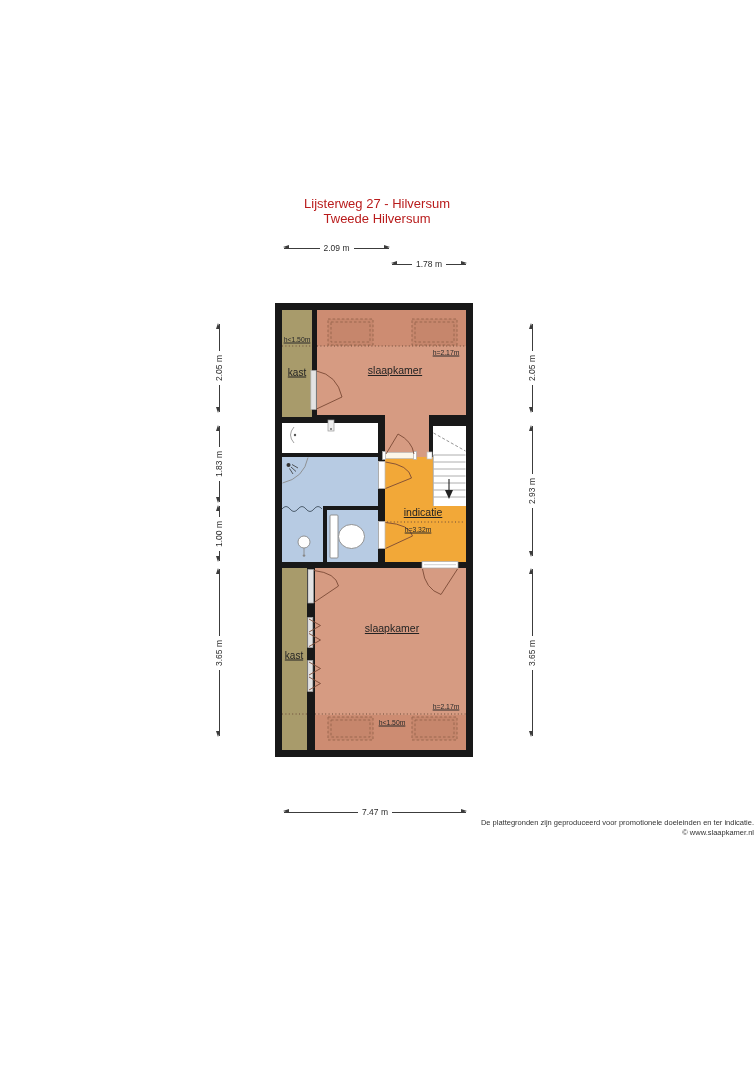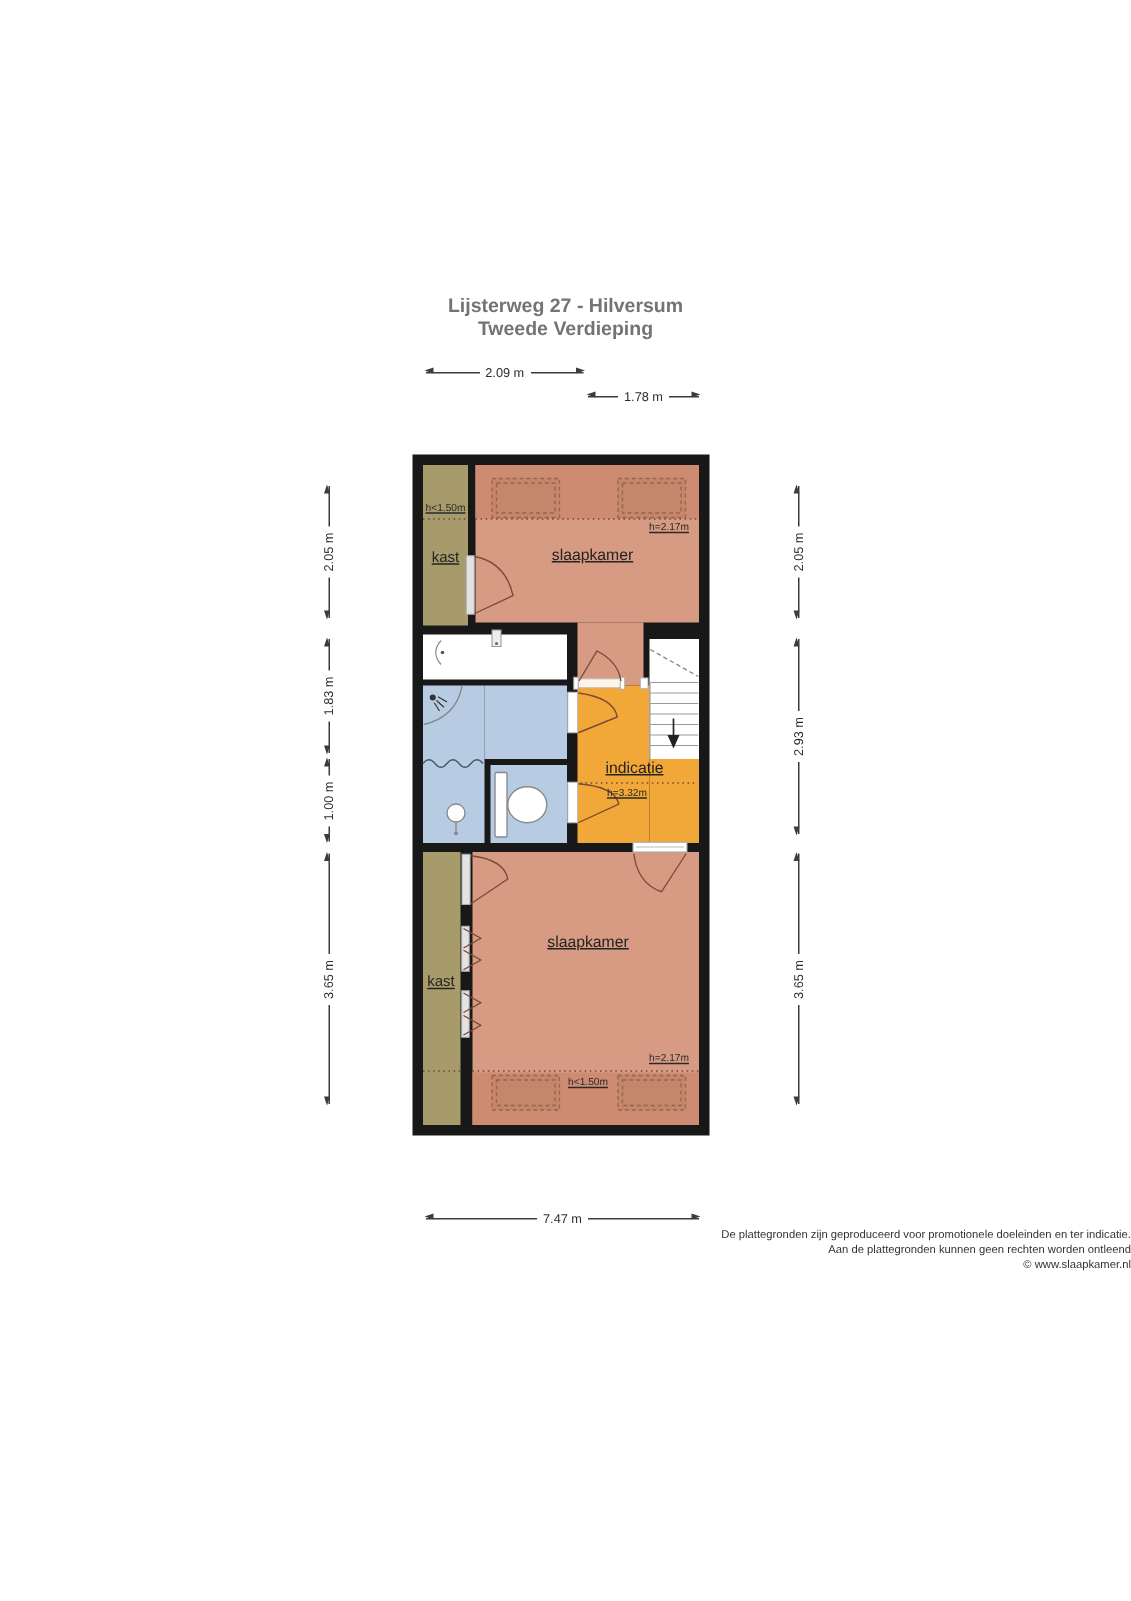--- a/index.html
+++ b/index.html
@@ -1,21 +1,21 @@
 <!DOCTYPE html>
 <html style="--wall: #181818; --salmon: #d69b82; --salmon-dark: #cd8c72; --olive: #a89b6b; --blue: #b7cbe3; --orange: #f2a838;"><head>
 <meta charset="utf-8">
 <style>
   html,body{margin:0;padding:0;background:#fff;}
   .page{position:relative;width:754px;height:1067px;background:#fff;overflow:hidden;
         font-family:"Liberation Sans",sans-serif;color:#1a1a1a;}
 
   
   .title-block{position:absolute;left:0;top:196px;width:100%;text-align:center;}
-  .title-line{font-size:13px;font-weight:bold;line-height:15px;color:#737373;}
+  .title-line{font-size:13px;font-weight:normal;line-height:15px;color:#b91c1c;}
 
   
   .plan{position:absolute;left:275px;top:303px;width:198px;height:454px;background:var(--wall,#181818);}
   .room{position:absolute;}
   .salmon{background:var(--salmon,#d69b82);}
   .salmon-dark{background:var(--salmon-dark,#cd8c72);}
   .olive{background:var(--olive,#a89b6b);}
   .blue{background:var(--blue,#b7cbe3);}
   .orange{background:var(--orange,#f2a838);}
   .white-room{background:#ffffff;}
@@ -51,21 +51,21 @@
   .footer{position:absolute;left:0;top:818px;width:100%;text-align:right;
           font-size:7.5px;line-height:10px;color:#333;}
 </style>
 </head>
 <body>
 
 <div class="page">
 
   <div class="title-block">
     <div class="title-line">Lijsterweg 27 - Hilversum</div>
-    <div class="title-line">Tweede Verdieping</div>
+    <div class="title-line">Tweede Hilversum</div>
   </div>
 
   <div class="dim-h" style="left:283px;top:240px;width:107px;">
     <div class="dline"></div>
     <div class="ar-l"></div>
     <div class="ar-r"></div>
     <span class="dlabel">2.09 m</span>
   </div>
   <div class="dim-h" style="left:391px;top:240px;width:76px;margin-top:16px;">
     <div class="dline"></div>
@@ -229,17 +229,16 @@
     <span class="plan-label room-name" style="left:148px;top:209px;">indicatie</span>
     <span class="plan-label h-note" style="left:143px;top:226px;">h=3.32m</span>
     <span class="plan-label room-name-sm" style="left:19px;top:352px;">kast</span>
     <span class="plan-label room-name" style="left:117px;top:325px;">slaapkamer</span>
     <span class="plan-label h-note" style="left:171px;top:403px;">h=2.17m</span>
     <span class="plan-label h-note" style="left:117px;top:419px;">h&lt;1.50m</span>
   </div>
 
   <div class="footer">
     <div>De plattegronden zijn geproduceerd voor promotionele doeleinden en ter indicatie.</div>
-    <div>Aan de plattegronden kunnen geen rechten worden ontleend</div>
     <div>© www.slaapkamer.nl</div>
   </div>
 
 </div>
 
 </body></html>

